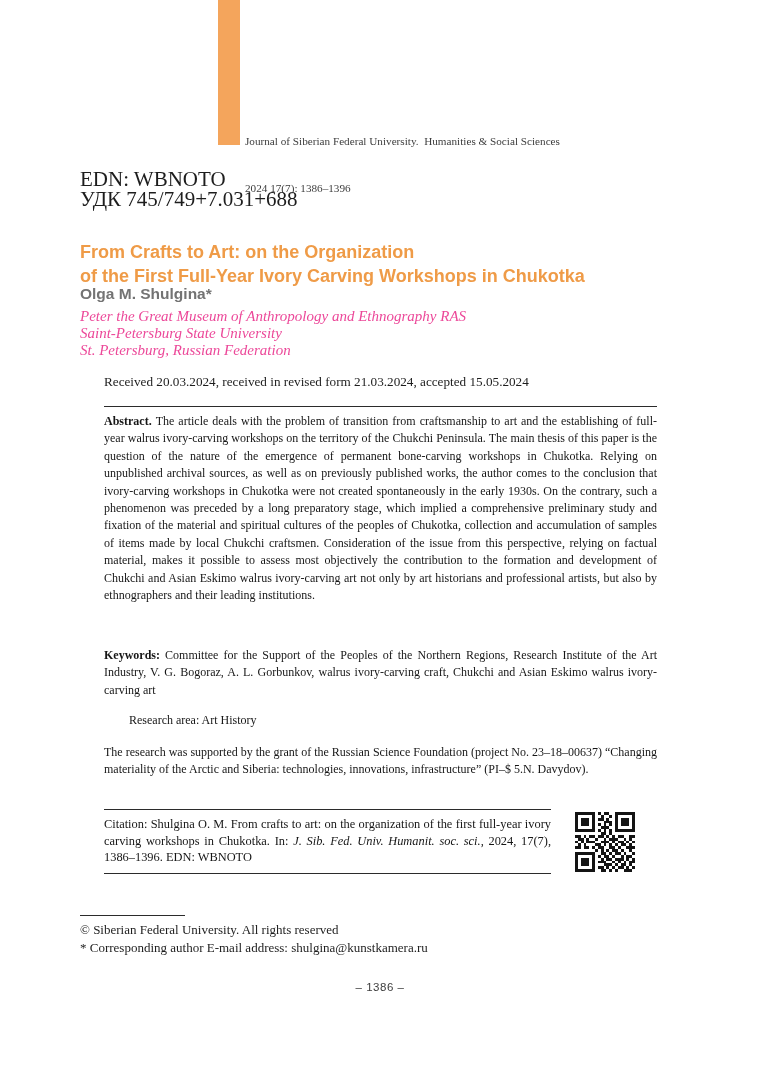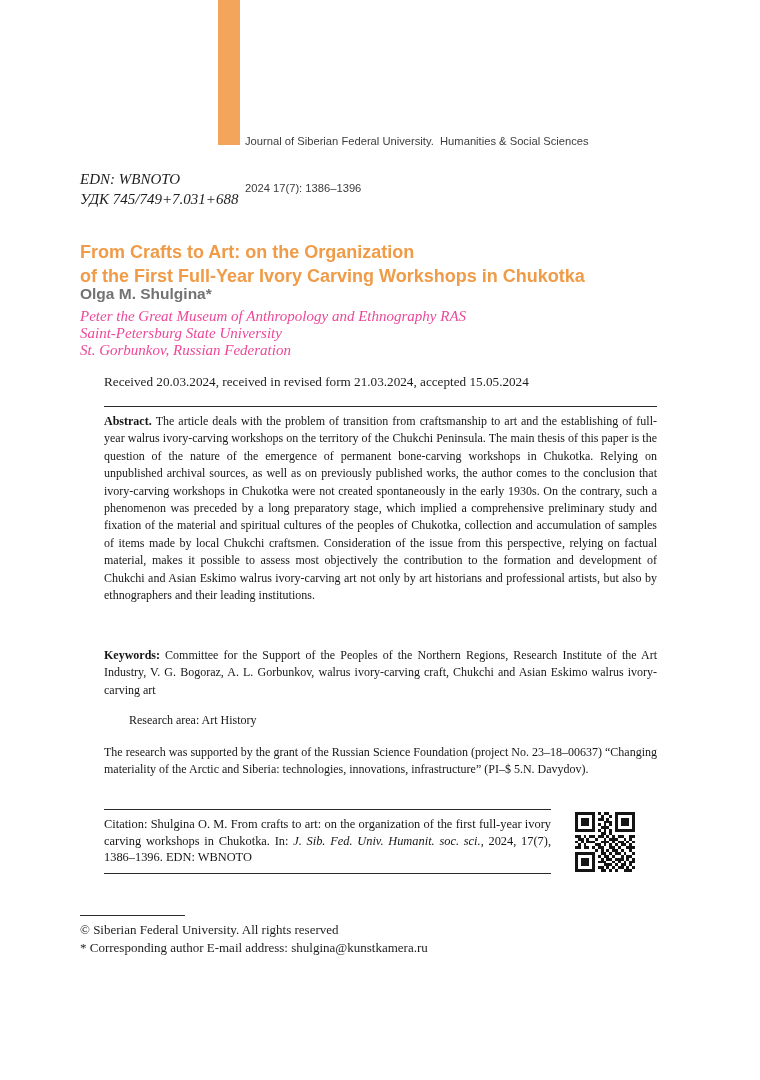--- a/index.html
+++ b/index.html
@@ -11,26 +11,26 @@
     font-family:"Liberation Serif", serif;
     color:#1d1d1d;
   }
   
   .accent-bar{
     position:absolute;left:218px;top:0;width:22px;height:145px;
     background:#F4A55C;
   }
   .journal-header{
     position:absolute;left:245px;top:103px;
-    font-family:Liberation Sans, sans-serif;
+    font-family:Liberation Serif, serif;
     font-size:11.2px;line-height:15.5px;color:#3d3d3d;
     white-space:pre-wrap;
   }
   
-  .codes{position:absolute;left:80px;top:169px;font-size:15px;line-height:20px;color:#1d1d1d;font-style:italic;}
+  .codes{position:absolute;left:80px;top:169px;font-size:21px;line-height:20px;color:#1d1d1d;}
   
   .article-title{
     position:absolute;left:80px;top:240px;width:600px;
     font-family:"Liberation Sans", sans-serif;font-weight:bold;
     font-size:18px;line-height:24px;color:#EF9B47;
   }
   
   .author-name{
     position:absolute;left:80px;top:285px;
     font-family:"Liberation Sans", sans-serif;font-weight:bold;
@@ -108,21 +108,21 @@
   <div class="article-title" style="color: rgb(239, 155, 71);">
     <div>From Crafts to Art: on the Organization</div>
     <div>of the First Full-Year Ivory Carving Workshops in Chukotka</div>
   </div>
 
   <div class="author-name" style="color: #737373;">Olga M. Shulgina*</div>
 
   <div class="affiliations">
     <div>Peter the Great Museum of Anthropology and Ethnography RAS</div>
     <div>Saint-Petersburg State University</div>
-    <div>St. Gorbunkov, Russian Federation</div>
+    <div>St. Petersburg, Russian Federation</div>
   </div>
 
   <div class="body-col">
 
     <div class="received">Received 20.03.2024, received in revised form 21.03.2024, accepted 15.05.2024</div>
 
     <div class="rule-top"></div>
 
     <div class="para abstract"><span class="bold-run">Abstract. </span><span>The article deals with the problem of transition from craftsmanship to art and the establishing of full-year walrus ivory-carving workshops on the territory of the Chukchi Peninsula. The main thesis of this paper is the question of the nature of the emergence of permanent bone-carving workshops in Chukotka. Relying on unpublished archival sources, as well as on previously published works, the author comes to the conclusion that ivory-carving workshops in Chukotka were not created spontaneously in the early 1930s. On the contrary, such a phenomenon was preceded by a long preparatory stage, which implied a comprehensive preliminary study and fixation of the material and spiritual cultures of the peoples of Chukotka, collection and accumulation of samples of items made by local Chukchi craftsmen. Consideration of the issue from this perspective, relying on factual material, makes it possible to assess most objectively the contribution to the formation and development of Chukchi and Asian Eskimo walrus ivory-carving art not only by art historians and professional artists, but also by ethnographers and their leading institutions.</span></div>
 
@@ -579,14 +579,15 @@
       <div class="qr-cell on"></div>
       <div class="qr-cell"></div>
     </div>
 
   <div class="footer">
     <div class="footer-rule"></div>
     <div>© Siberian Federal University. All rights reserved</div>
     <div>* Corresponding author E-mail address: shulgina@kunstkamera.ru</div>
   </div>
 
+  <div class="page-number">– 1386 –</div>
 
 </div>
 
 </body></html>

